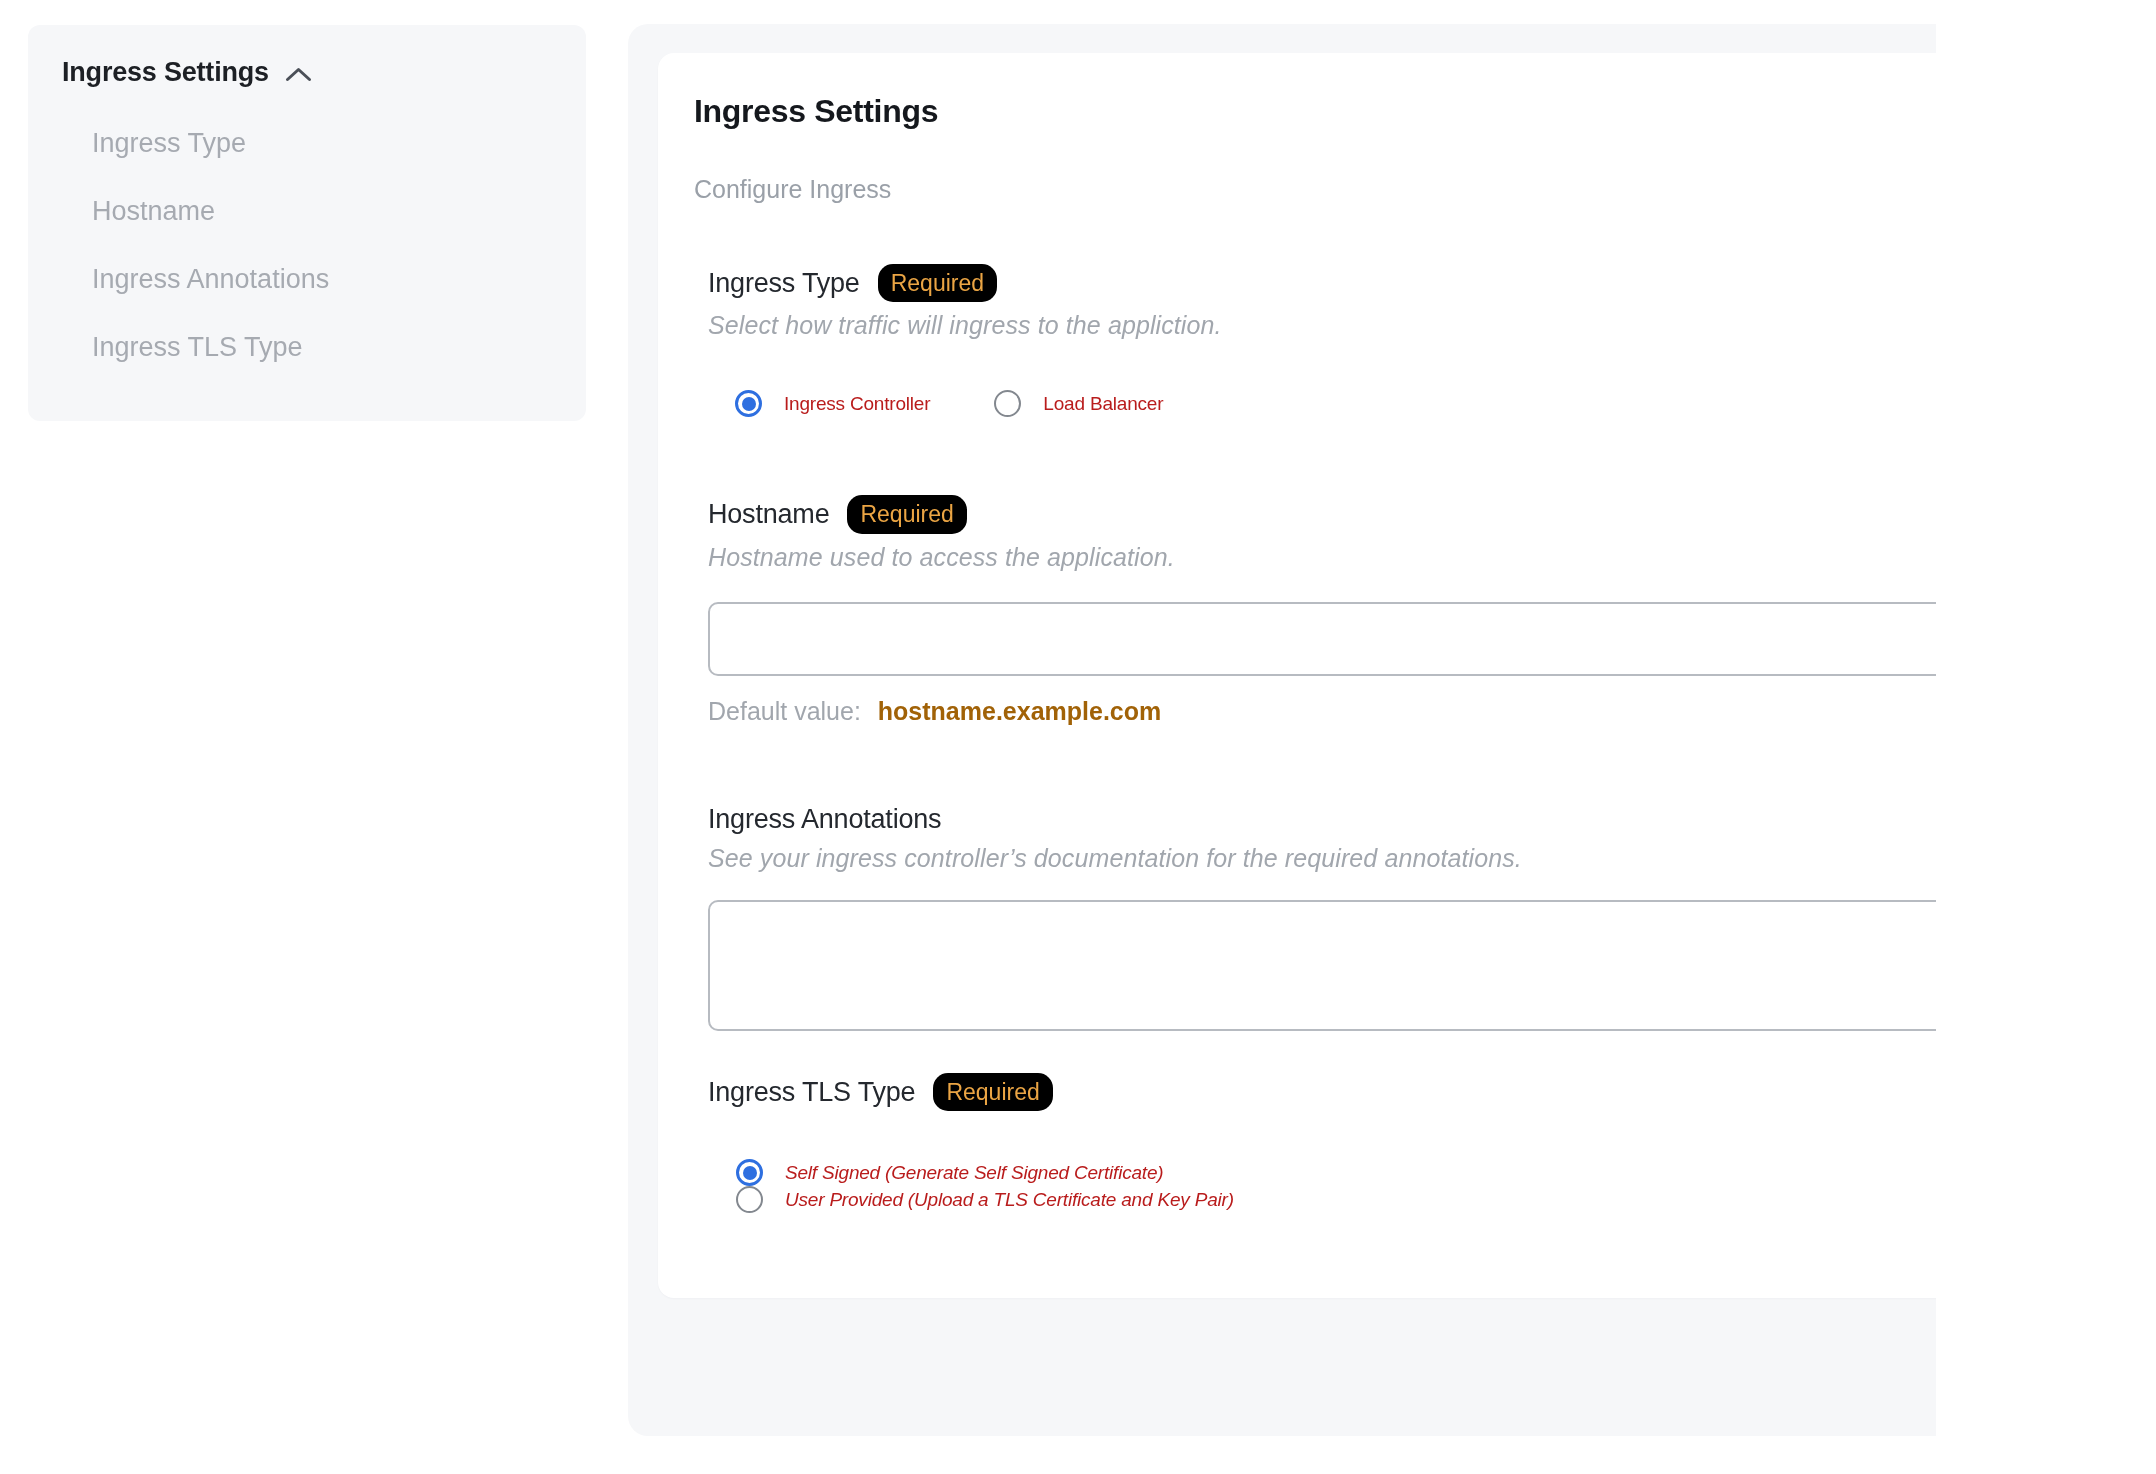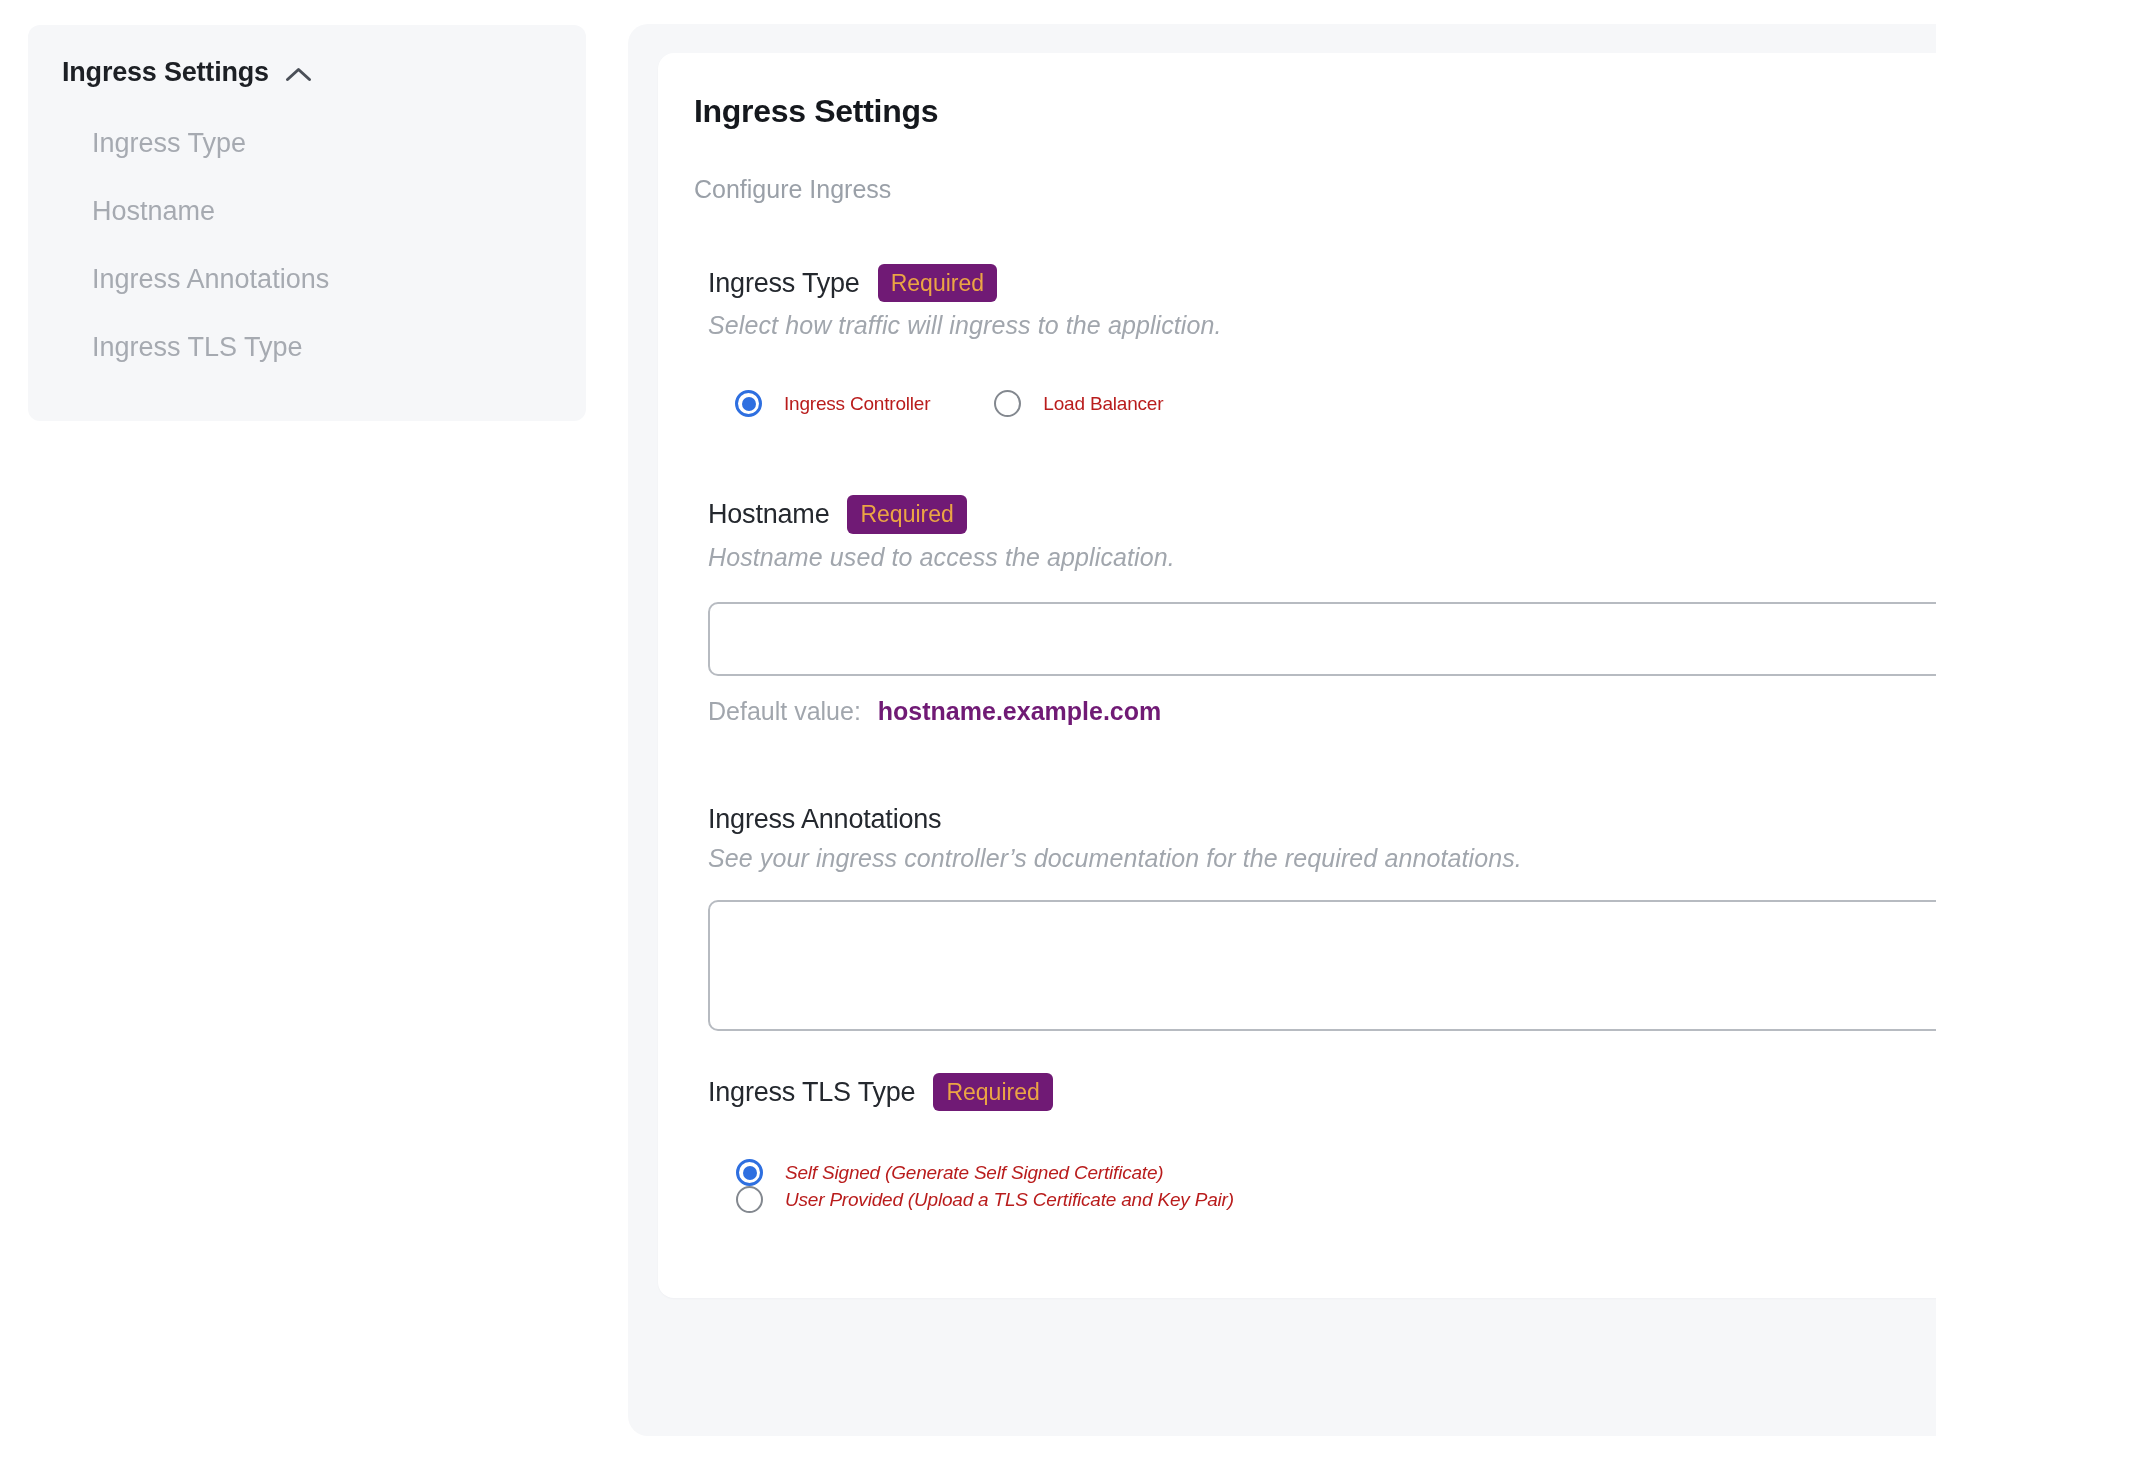--- a/index.html
+++ b/index.html
@@ -38,22 +38,22 @@
   .card-subtitle{margin-top:45px;font-size:25px;color:#9aa0a8;}
 
   .fields{margin-left:14px;}
   .section{margin-top:78px;}
   .section.first{margin-top:60px;}
   .section.tls{margin-top:42px;}
 
   .field-label-row{display:flex;align-items:center;gap:18px;}
   .field-label{font-size:27px;font-weight:500;color:#24282e;letter-spacing:-0.2px;}
   .badge{
-    display:inline-block;background:#701a75;color:#eba544;
-    font-size:23px;font-weight:500;padding:6px 13px;border-radius:6px;line-height:1.15;
+    display:inline-block;background:#000000;color:#eba544;
+    font-size:23px;font-weight:500;padding:6px 13px;border-radius:15px;line-height:1.15;
   }
   .help{margin-top:9px;font-size:25px;color:#a1a6ad;letter-spacing:0.1px;font-style:italic;}
 
   
   .radio-row-inline{display:flex;align-items:center;column-gap:64px;margin-top:50px;margin-left:27px;}
   .radio-col{display:flex;flex-direction:column;margin-top:48px;margin-left:28px;font-style:italic;}
   .radio-option{display:flex;align-items:center;gap:22px;cursor:pointer;}
   .radio{
     flex:none;width:27px;height:27px;border-radius:50%;
     border:2.5px solid #83888f;background:#fff;position:relative;box-sizing:border-box;
@@ -64,21 +64,21 @@
   }
   .radio-label{font-size:19px;font-weight:500;color:#b91c1c;letter-spacing:-0.2px;}
 
   
   .text-input{
     display:block;width:100%;height:74px;box-sizing:border-box;margin-top:30px;
     border:2px solid #b7bbc1;border-radius:10px;background:#fff;
     font-family:inherit;font-size:26px;color:#24282e;padding:0 22px;outline:none;
   }
   .default-line{margin-top:21px;font-size:25px;color:#a1a6ad;}
-  .default-value{color:#701a75;font-weight:700;margin-left:10px;cursor:pointer;}
+  .default-value{color:#a16207;font-weight:700;margin-left:10px;cursor:pointer;}
 
   .textarea-wrap{position:relative;margin-top:27px;}
   .text-area{
     display:block;width:100%;height:131px;box-sizing:border-box;
     border:2px solid #b7bbc1;border-radius:10px;background:#fff;resize:none;
     font-family:inherit;font-size:26px;color:#24282e;padding:14px 22px;outline:none;
   }
   .resize-grip{
     position:absolute;right:5px;bottom:5px;width:17px;height:17px;pointer-events:none;
     background:repeating-linear-gradient(-45deg,#8d939b 0 2.6px,transparent 2.6px 7.8px);

